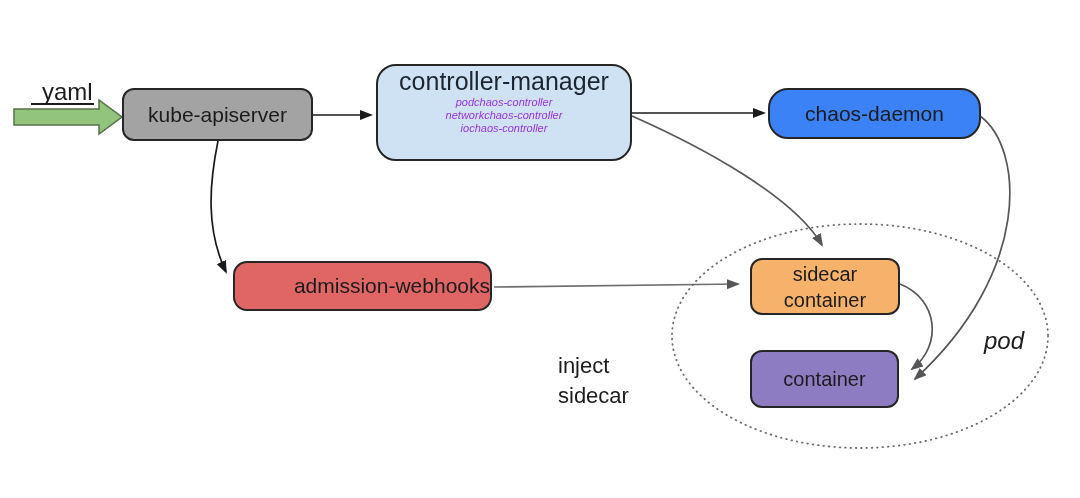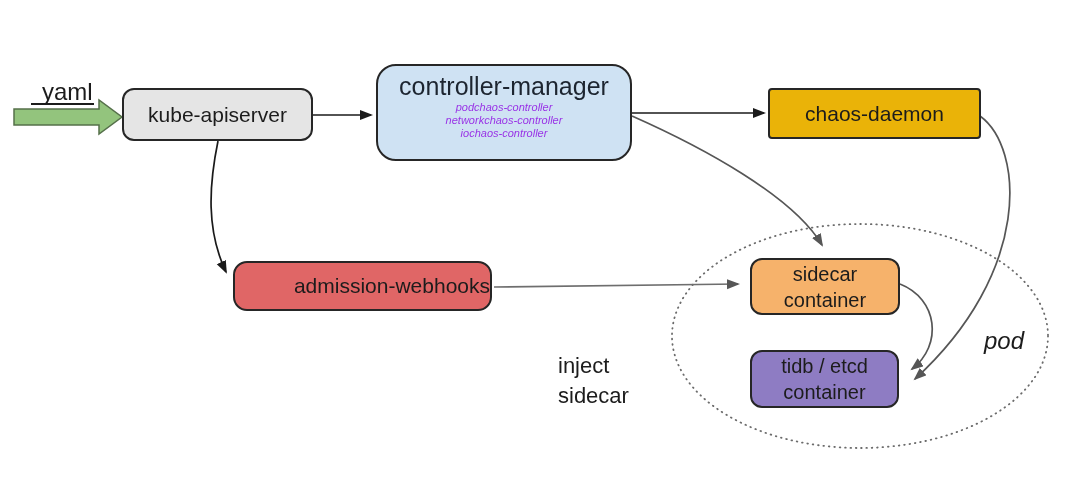--- a/index.html
+++ b/index.html
@@ -29,32 +29,32 @@
     align-items: center;
     justify-content: center;
     border: 2px solid #262626;
     color: #1c1c1c;
     text-align: center;
     box-sizing: border-box;
     background: #fff;
   }
   .node-kube {
     left: 122px; top: 88px; width: 191px; height: 53px;
-    background: #e5e5e5; border-radius: 12px; font-size: 21px;
+    background: #a3a3a3; border-radius: 12px; font-size: 21px;
   }
   .node-cm {
     left: 376px; top: 64px; width: 256px; height: 97px;
     background: #cfe2f3; border-radius: 20px;
-    justify-content: flex-start; padding-top: 5px;
+    justify-content: flex-start; 
   }
   .cm-title { font-size: 25px; line-height: 1.2; color: #1d2530; }
   .cm-sub   { font-size: 11px; font-style: italic; color: #9933e6; line-height: 1.2; }
   .node-daemon {
     left: 768px; top: 88px; width: 213px; height: 51px;
-    background: #eab308; border-radius: 4px; font-size: 21px;
+    background: #3b82f6; border-radius: 20px; font-size: 21px;
   }
   .node-admission {
     left: 233px; top: 261px; width: 259px; height: 50px;
     background: #e06666; border-radius: 14px; font-size: 21px; align-items: flex-end;
   }
   .node-sidecar {
     left: 750px; top: 258px; width: 150px; height: 57px;
     background: #f6b26b; border-radius: 12px; font-size: 20px; line-height: 1.3;
   }
   .node-tidb {
@@ -132,17 +132,16 @@
   <div class="node node-admission">
     <span>admission-webhooks</span>
   </div>
 
   <div class="node node-sidecar">
     <span>sidecar</span>
     <span>container</span>
   </div>
 
   <div class="node node-tidb">
-    <span>tidb / etcd</span>
     <span>container</span>
   </div>
 
 </div>
 
 </body></html>

